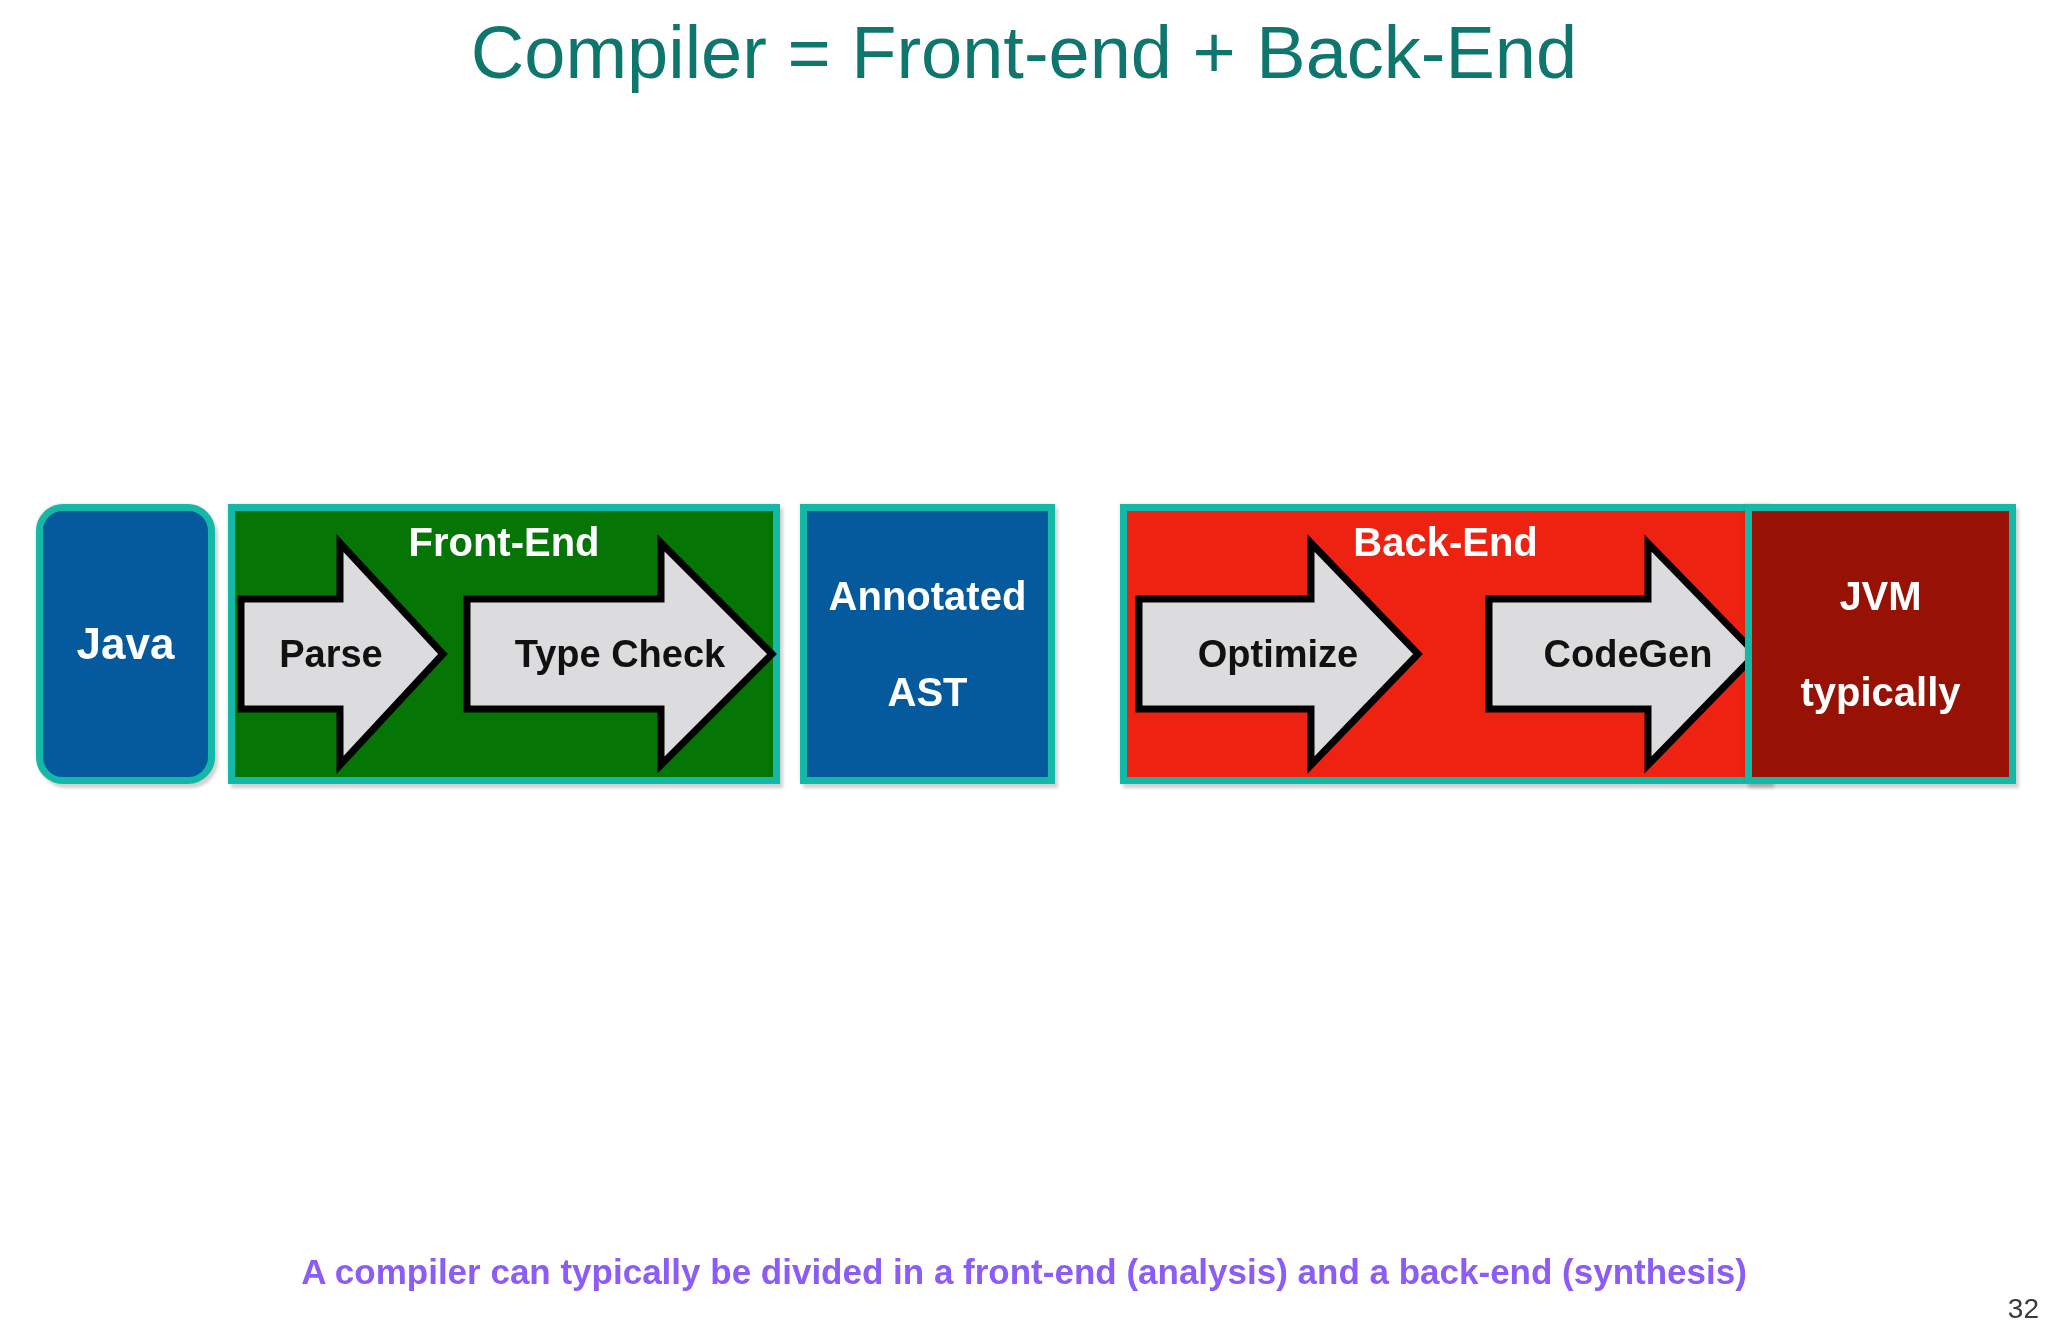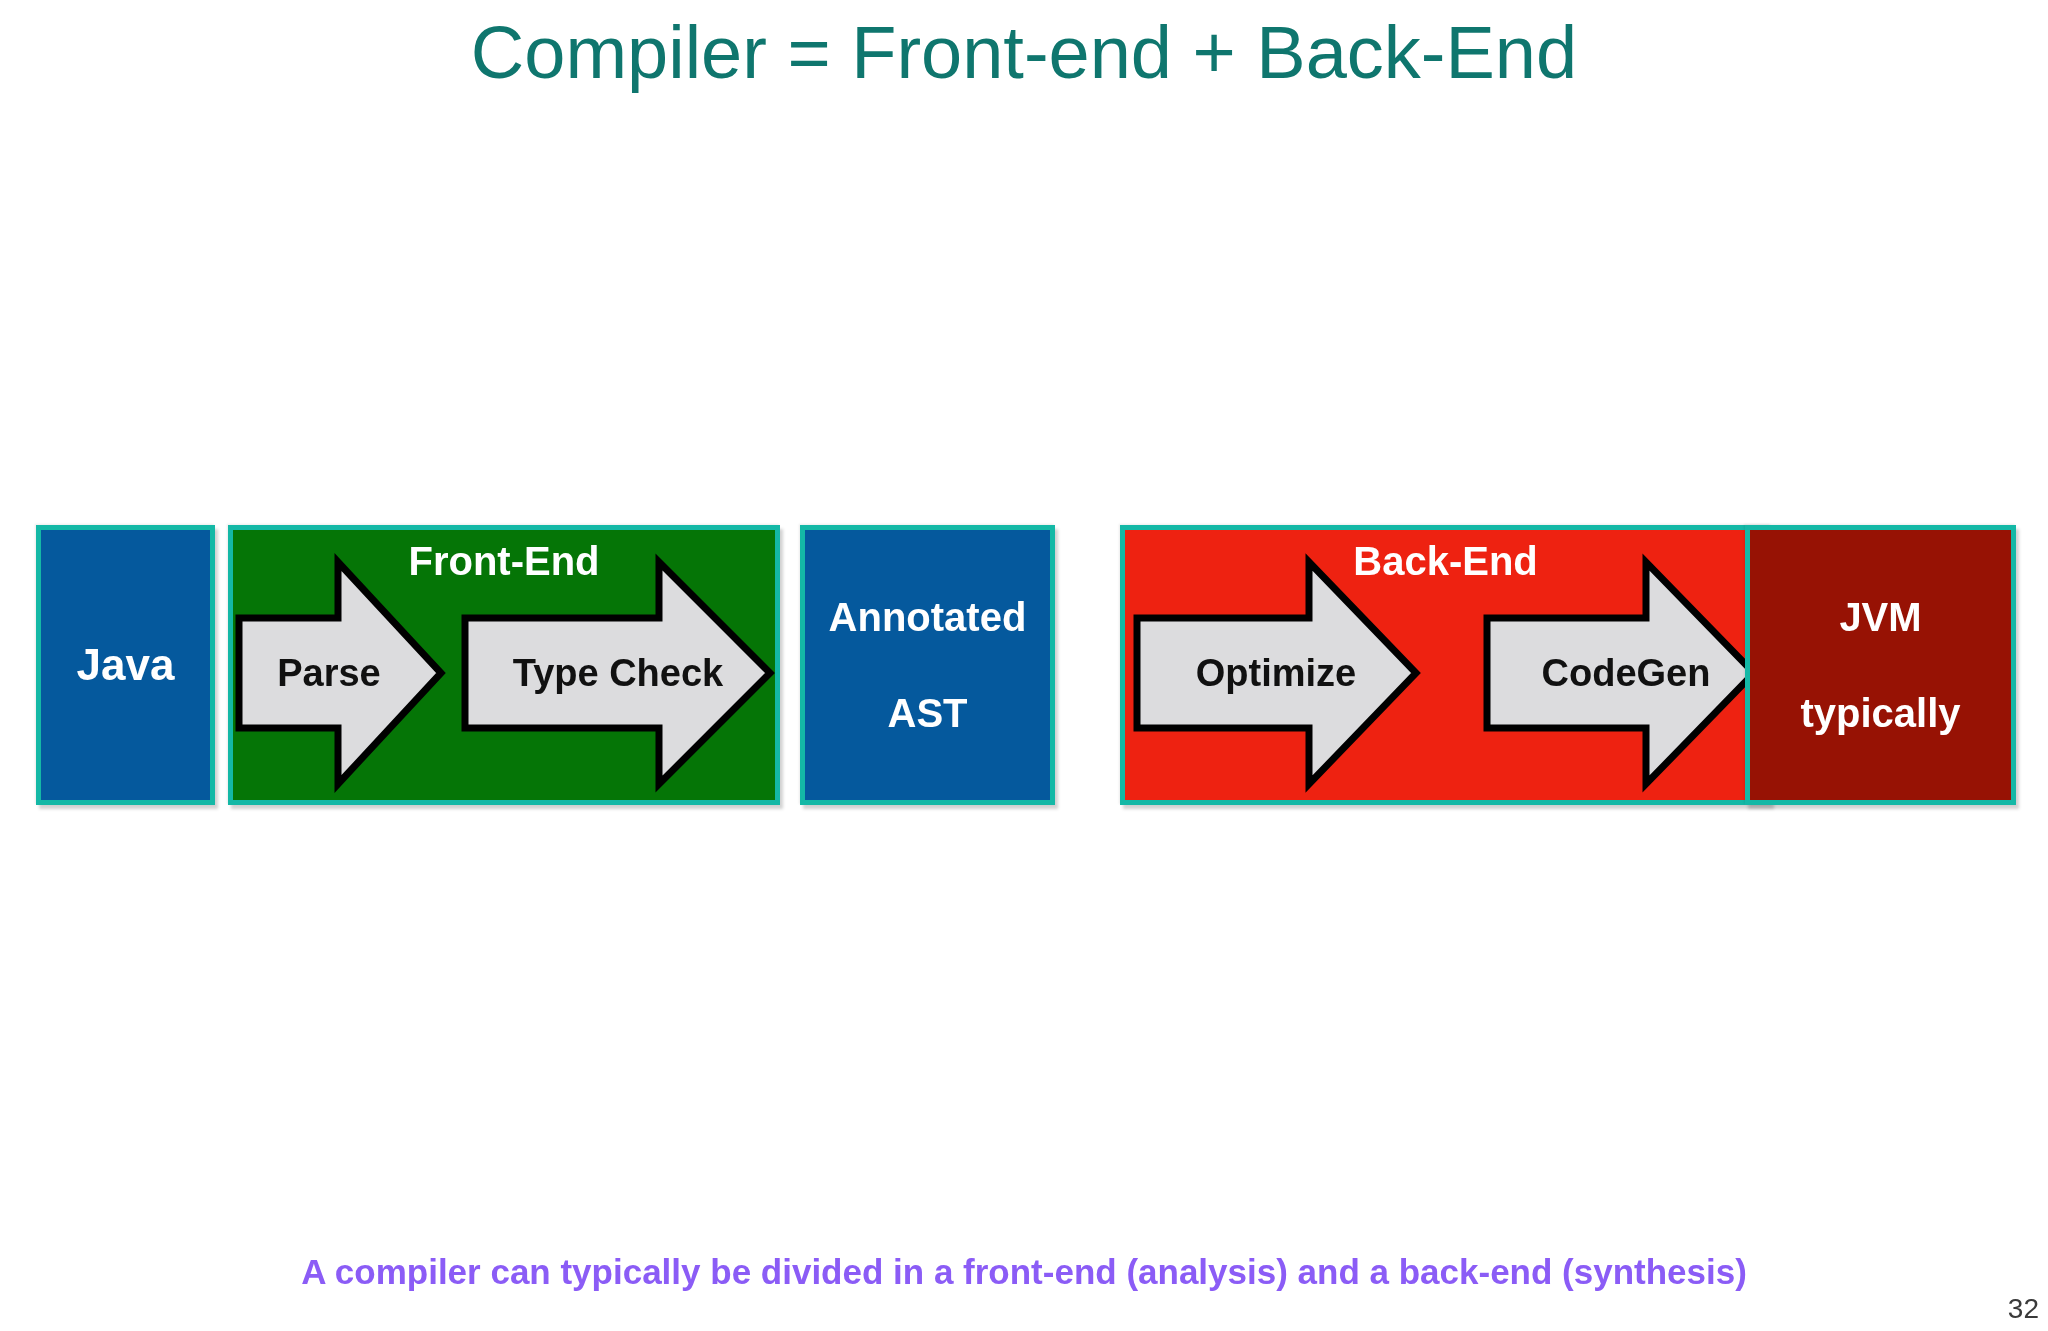--- a/index.html
+++ b/index.html
@@ -22,27 +22,27 @@
     right: 0;
     margin: 0;
     text-align: center;
     font-size: 74px;
     font-weight: 400;
     color: #0f766e;
     letter-spacing: 0px;
   }
   .box {
     position: absolute;
-    top: 525px;
+    top: 504px;
     height: 280px;
     box-sizing: border-box;
-    border: 5px solid #14b8a6;
+    border: 7px solid #14b8a6;
     box-shadow: 3px 4px 3px rgba(0,0,0,0.18), -1px -1px 2px rgba(0,0,0,0.08);
   }
-  .box-java      { left: 36px;   width: 179px; }
+  .box-java      { left: 36px;   width: 179px; border-radius: 27px; }
   .box-frontend  { left: 228px;  width: 552px; }
   .box-ast       { left: 800px;  width: 255px; }
   .box-backend   { left: 1075px; width: 651px; }
   .box-jvm       { left: 1745px; width: 271px; }
 
   .center-label {
     position: absolute;
     inset: 0;
     display: flex;
     flex-direction: column;

